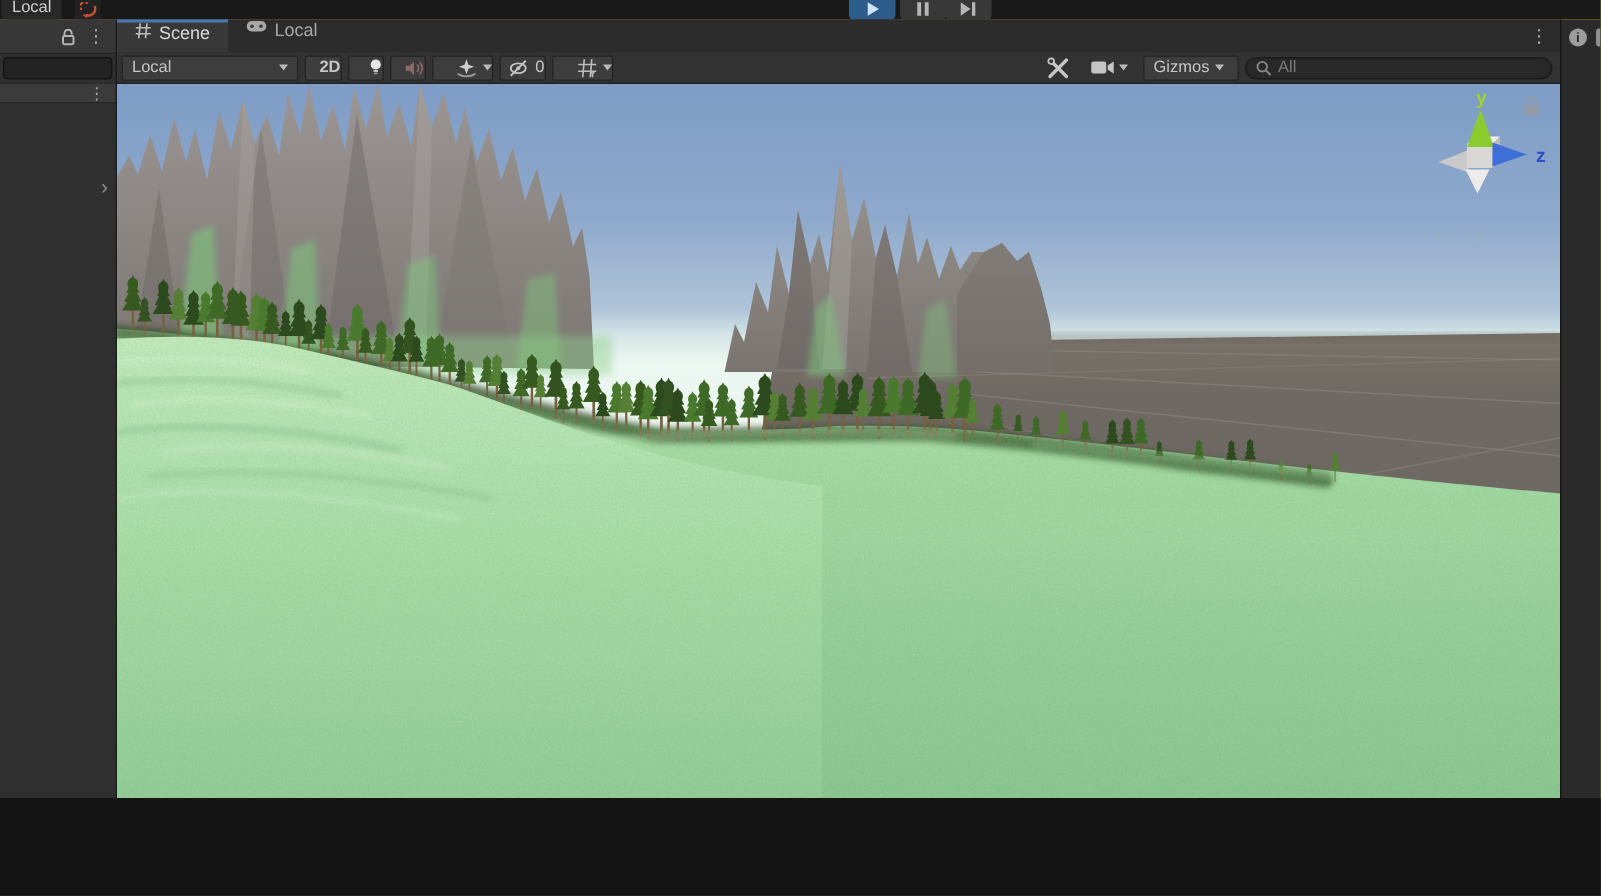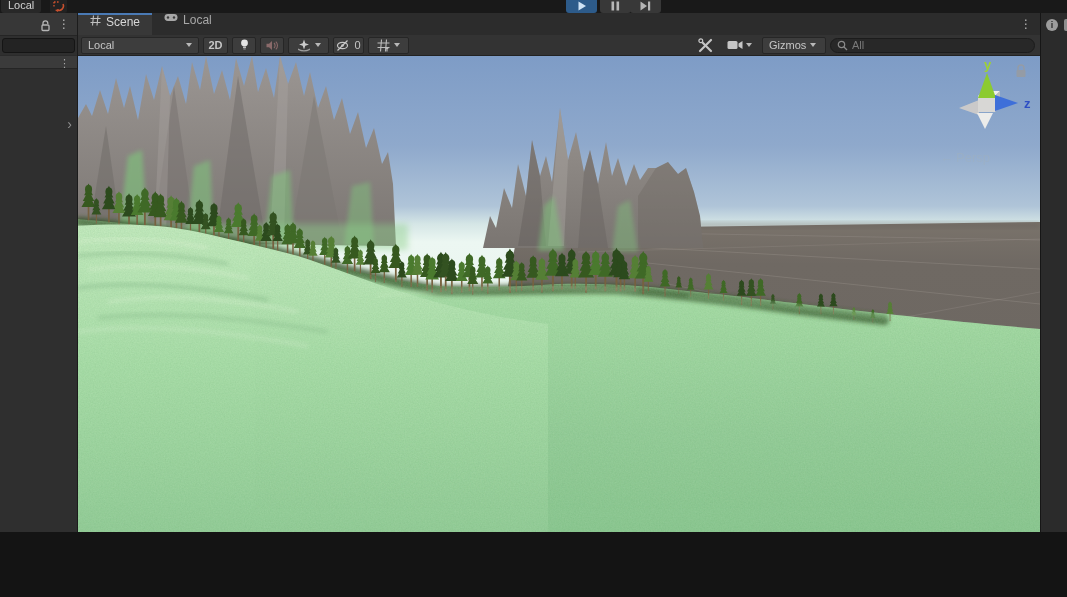--- a/index.html
+++ b/index.html
@@ -38,21 +38,21 @@
   
   .scene-panel{position:absolute;left:78px;top:13px;width:962px;height:559px;background:#333;}
   .tabbar{position:relative;height:22px;background:#2c2c2c;display:flex;}
   .tab{height:22px;display:flex;align-items:flex-start;gap:5px;padding:0 12px;font-size:12px;color:#a8a8a8;}
   .tab.active{background:#383838;color:#d8d8d8;border-top:2px solid #4A7AB5;}
   .tabbar .kebab{position:absolute;right:8px;top:5px;}
 
   .scene-toolbar{position:relative;height:21px;background:#333;display:flex;align-items:center;
                  padding:0 3px;gap:4px;border-bottom:1px solid #222;}
   .st-btn{height:17px;background:#3d3d3d;border:1px solid #262626;border-radius:2px;
-          display:flex;align-items:center;justify-content:center;gap:4px;color:#c6c6c6;font-size:11px;}
+          display:flex;align-items:center;justify-content:flex-end;gap:4px;color:#c6c6c6;font-size:11px;}
   .st-flat{height:17px;display:flex;align-items:center;justify-content:center;gap:3px;color:#c6c6c6;}
   .dd-arrow{width:0;height:0;border-left:3.5px solid transparent;border-right:3.5px solid transparent;
             border-top:4px solid #b9b9b9;}
   .w-shaded{width:118px;justify-content:space-between;padding:0 6px;}
   .w-2d{width:25px;font-weight:bold;}
   .w-icon{width:24px;}
   .w-fx{width:41px;}
   .w-eye{width:31px;}
   .w-grid{width:41px;}
   .spacer{flex:1;}

